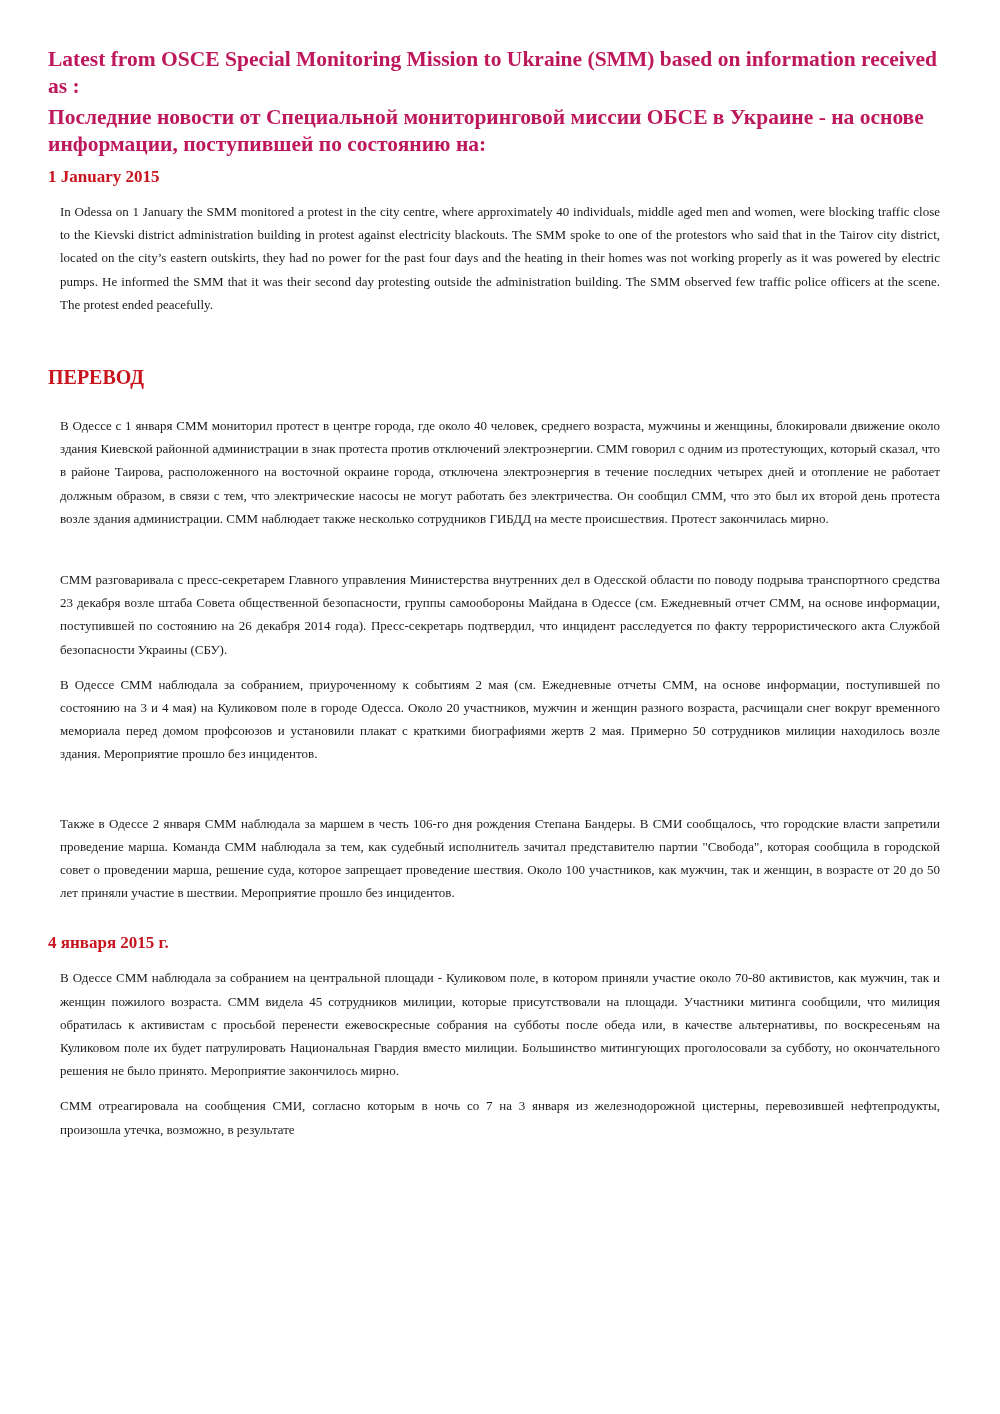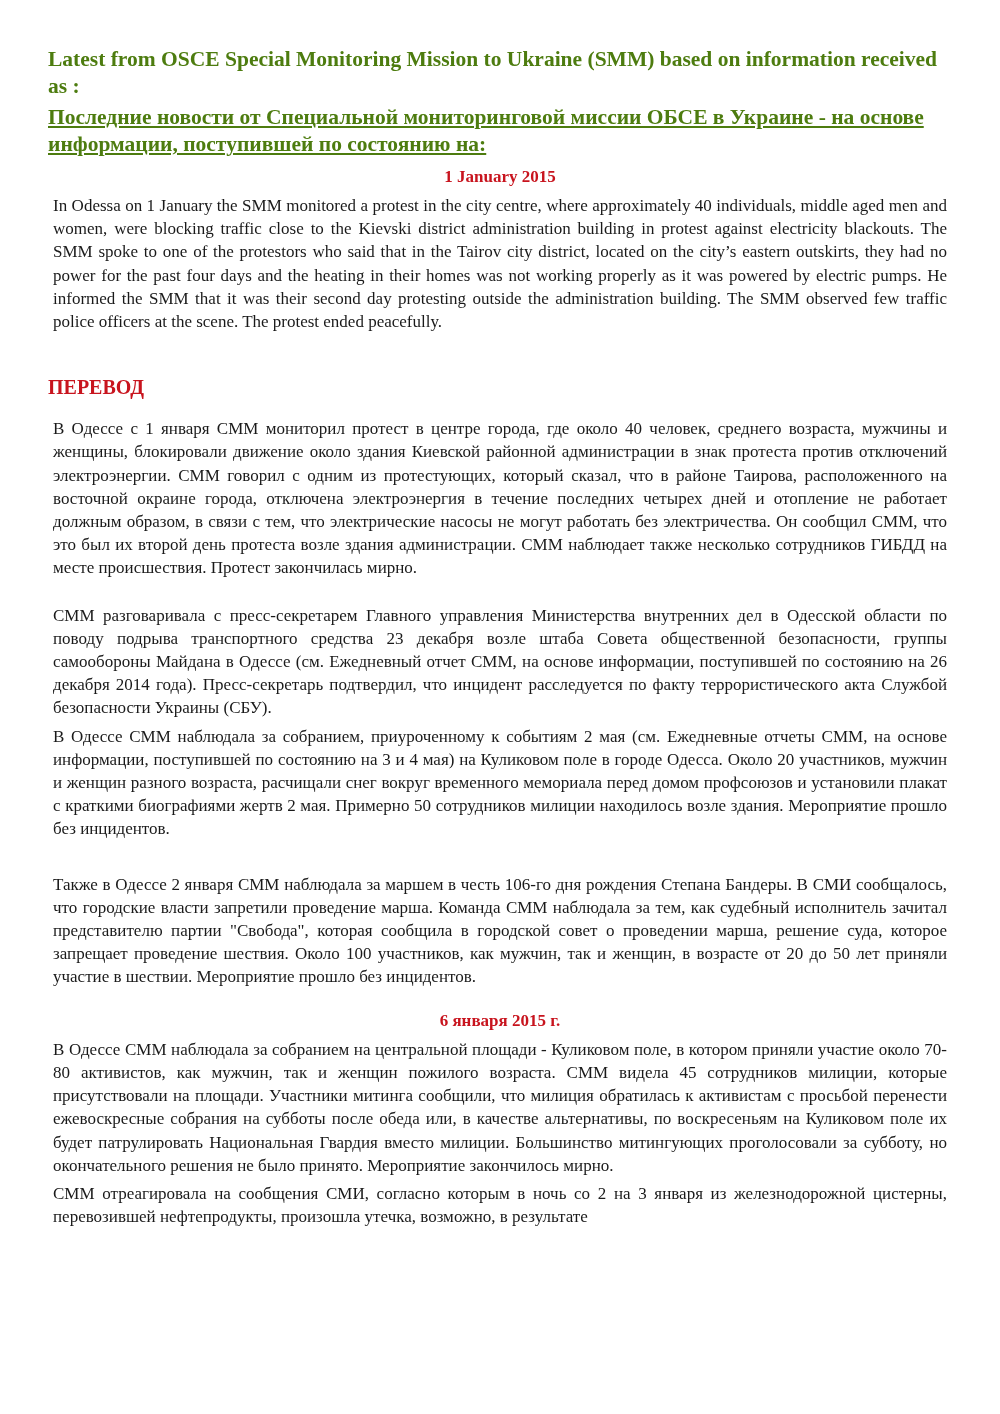--- a/index.html
+++ b/index.html
@@ -3,30 +3,29 @@
 <meta charset="utf-8">
 <style>
   html, body { margin: 0; padding: 0; background: #ffffff; }
   body { width: 1000px; height: 1414px; position: relative; overflow: hidden; }
   .page {
     position: absolute; left: 48px; top: 46px; width: 904px;
     font-family: "Liberation Serif", serif; color: #1a1a1a;
   }
   .title {
     font-weight: bold; font-size: 21.5px; line-height: 27px; margin: 0 0 4px 0;
-    color: #4d7c0f;
+    color: #be185d;
   }
-  .title-ru { margin-top: 2px; margin-bottom: 8px; text-decoration: underline; }
+  .title-ru { margin-top: 2px; margin-bottom: 8px; }
   .date {
     color: #c8141e; font-weight: bold; font-size: 17px; line-height: 22px;
     margin: 2px 0 6px 0;
-    text-align: center;
   }
   .para {
-    font-size: 17px; line-height: 23.2px; text-align: justify; margin: 5px;
+    font-size: 13px; line-height: 23.2px; text-align: justify; margin: 12px;
     color: #1a1a1a;
   }
   .section-label {
     color: #c8141e; font-weight: bold; font-size: 20px; line-height: 22px;
   }
   .gap-lg { height: 38px; }
   .gap-md { height: 14px; }
   .gap-para { height: 22px; }
 </style>
 </head>
@@ -45,16 +44,16 @@
 
   <p class="para">В Одессе с 1 января СММ мониторил протест в центре города, где около 40 человек, среднего возраста, мужчины и женщины, блокировали движение около здания Киевской районной администрации в знак протеста против отключений электроэнергии. СММ говорил с одним из протестующих, который сказал, что в районе Таирова, расположенного на восточной окраине города, отключена электроэнергия в течение последних четырех дней и отопление не работает должным образом, в связи с тем, что электрические насосы не могут работать без электричества. Он сообщил СММ, что это был их второй день протеста возле здания администрации. СММ наблюдает также несколько сотрудников ГИБДД на месте происшествия. Протест закончилась мирно.</p>
   <div class="gap-md"></div>
 
   <p class="para">СММ разговаривала с пресс-секретарем Главного управления Министерства внутренних дел в Одесской области по поводу подрыва транспортного средства 23 декабря возле штаба Совета общественной безопасности, группы самообороны Майдана в Одессе (см. Ежедневный отчет СММ, на основе информации, поступившей по состоянию на 26 декабря 2014 года). Пресс-секретарь подтвердил, что инцидент расследуется по факту террористического акта Службой безопасности Украины (СБУ).</p>
   <p class="para">В Одессе СММ наблюдала за собранием, приуроченному к событиям 2 мая (см. Ежедневные отчеты СММ, на основе информации, поступившей по состоянию на 3 и 4 мая) на Куликовом поле в городе Одесса. Около 20 участников, мужчин и женщин разного возраста, расчищали снег вокруг временного мемориала перед домом профсоюзов и установили плакат с краткими биографиями жертв 2 мая. Примерно 50 сотрудников милиции находилось возле здания. Мероприятие прошло без инцидентов.</p>
   <div class="gap-para"></div>
   <p class="para">Также в Одессе 2 января СММ наблюдала за маршем в честь 106-го дня рождения Степана Бандеры. В СМИ сообщалось, что городские власти запретили проведение марша. Команда СММ наблюдала за тем, как судебный исполнитель зачитал представителю партии "Свобода", которая сообщила в городской совет о проведении марша, решение суда, которое запрещает проведение шествия. Около 100 участников, как мужчин, так и женщин, в возрасте от 20 до 50 лет приняли участие в шествии. Мероприятие прошло без инцидентов.</p>
   <div class="gap-md"></div>
 
-  <div class="date">6 января 2015 г.</div>
+  <div class="date">4 января 2015 г.</div>
   <p class="para">В Одессе СММ наблюдала за собранием на центральной площади - Куликовом поле, в котором приняли участие около 70-80 активистов, как мужчин, так и женщин пожилого возраста. СММ видела 45 сотрудников милиции, которые присутствовали на площади. Участники митинга сообщили, что милиция обратилась к активистам с просьбой перенести ежевоскресные собрания на субботы после обеда или, в качестве альтернативы, по воскресеньям на Куликовом поле их будет патрулировать Национальная Гвардия вместо милиции. Большинство митингующих проголосовали за субботу, но окончательного решения не было принято. Мероприятие закончилось мирно.</p>
-  <p class="para">СММ отреагировала на сообщения СМИ, согласно которым в ночь со 2 на 3 января из железнодорожной цистерны, перевозившей нефтепродукты, произошла утечка, возможно, в результате</p>
+  <p class="para">СММ отреагировала на сообщения СМИ, согласно которым в ночь со 7 на 3 января из железнодорожной цистерны, перевозившей нефтепродукты, произошла утечка, возможно, в результате</p>
 </div>
 
 </body></html>

